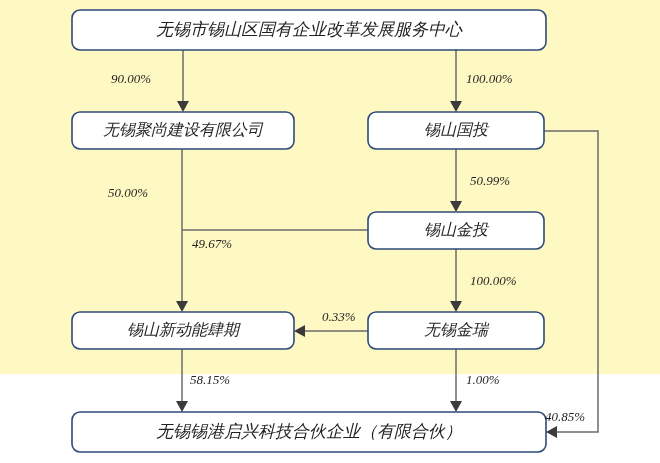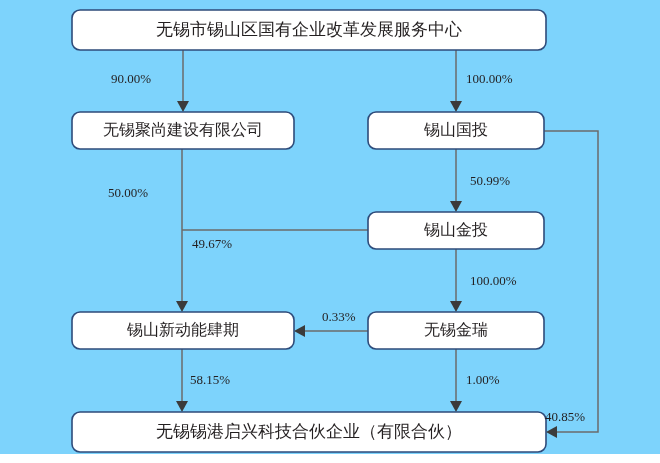--- a/index.html
+++ b/index.html
@@ -9,22 +9,23 @@
   }
   body {
     width: 660px;
     height: 463px;
     font-family: "Liberation Serif", "DejaVu Serif", serif;
     overflow: hidden;
   }
   #diagram-root {
     position: relative;
     width: 660px;
-    height: 454px;
-    background: #7dd3fc;
+    height: 374px;
+    background: #fef9c3;
+    font-style: italic;
   }
   svg.canvas {
     position: absolute;
     left: 0;
     top: 0;
     width: 660px;
     height: 463px;
     display: block;
   }
   .node-box {

